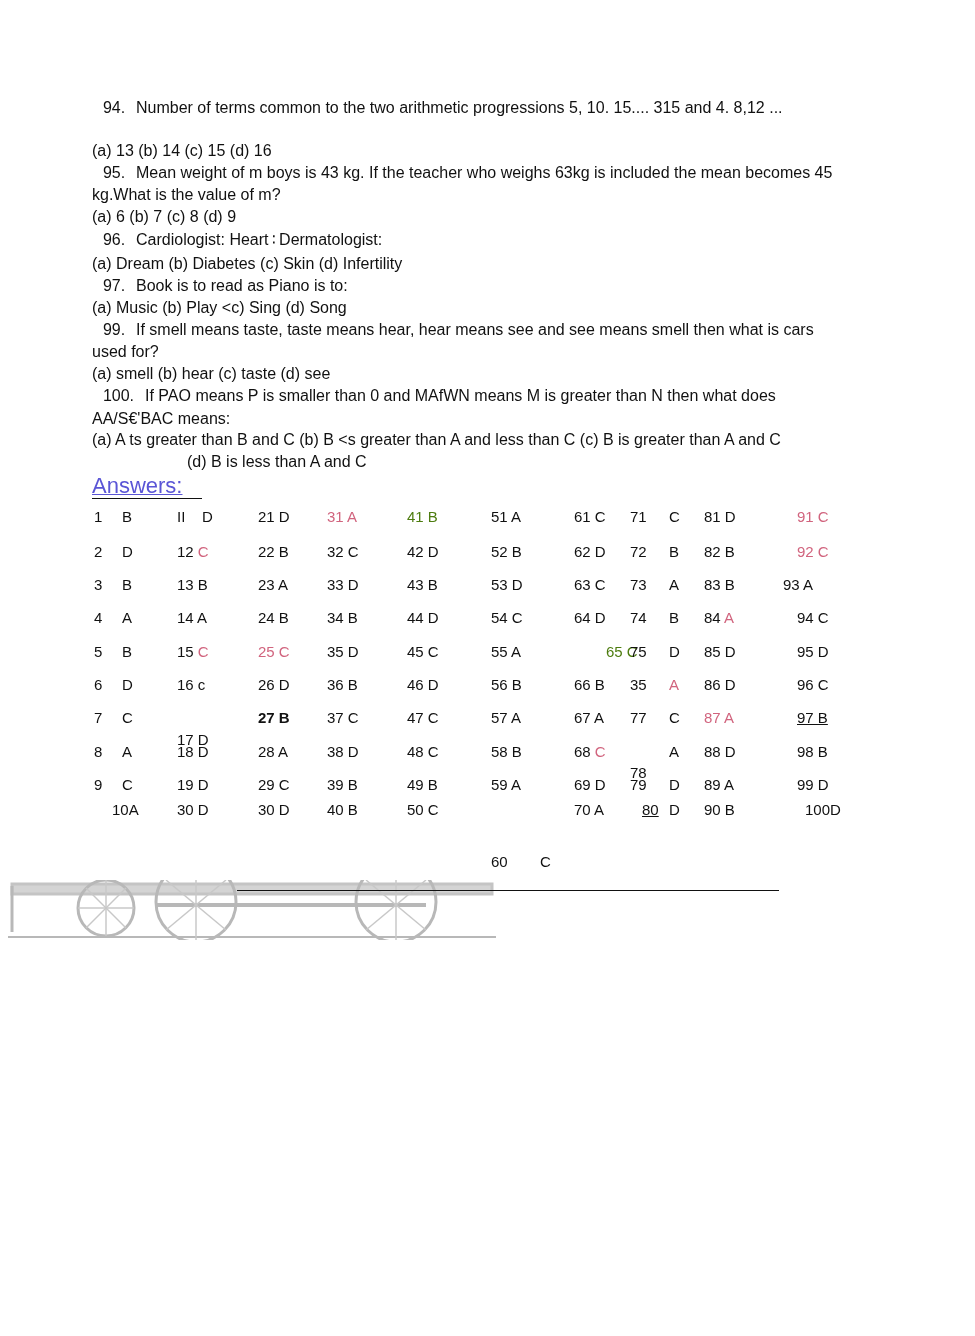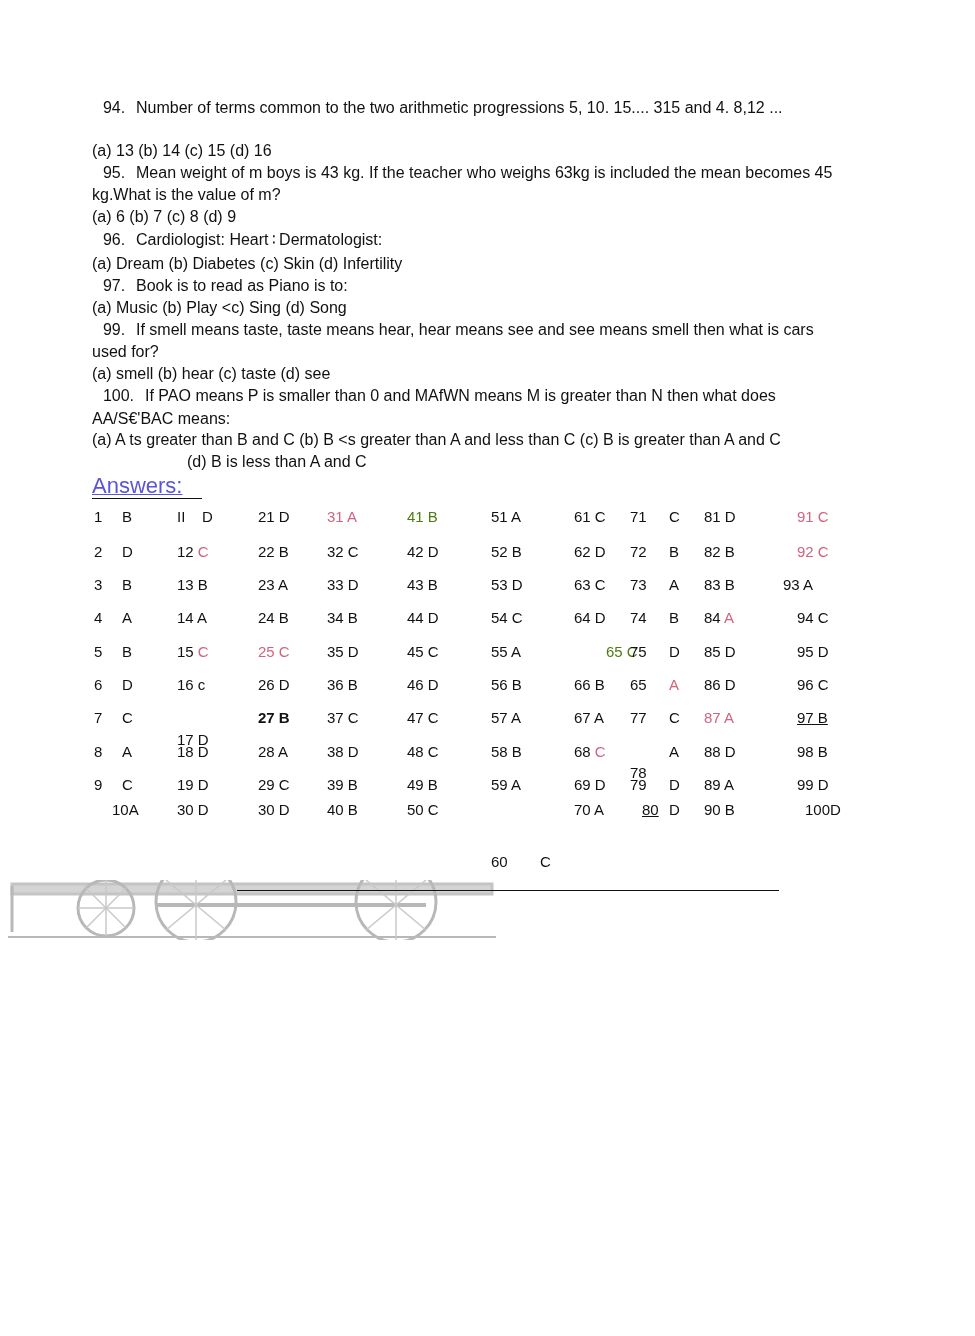--- a/index.html
+++ b/index.html
@@ -133,21 +133,21 @@
     <div class="cell" style="left: 630px; top: 508px;">71</div>
     <div class="cell" style="left: 669px; top: 508px;">C</div>
     <div class="cell" style="left: 630px; top: 543px;">72</div>
     <div class="cell" style="left: 669px; top: 543px;">B</div>
     <div class="cell" style="left: 630px; top: 576px;">73</div>
     <div class="cell" style="left: 669px; top: 576px;">A</div>
     <div class="cell" style="left: 630px; top: 609px;">74</div>
     <div class="cell" style="left: 669px; top: 609px;">B</div>
     <div class="cell" style="left: 630px; top: 643px;">75</div>
     <div class="cell" style="left: 669px; top: 643px;">D</div>
-    <div class="cell" style="left: 630px; top: 676px;">65</div>
+    <div class="cell" style="left: 630px; top: 676px;">35</div>
     <div class="cell pink" style="left: 669px; top: 676px;">A</div>
     <div class="cell" style="left: 630px; top: 709px;">77</div>
     <div class="cell" style="left: 669px; top: 709px;">C</div>
     <div class="cell" style="left: 630px; top: 743px; margin-top: 21px;">78</div>
     <div class="cell" style="left: 669px; top: 743px;">A</div>
     <div class="cell" style="left: 630px; top: 776px;">79</div>
     <div class="cell" style="left: 669px; top: 776px;">D</div>
     <div class="cell" style="left: 642px; top: 801px; text-decoration: underline;">80</div>
     <div class="cell" style="left: 669px; top: 801px;">D</div>
     <div class="cell" style="left: 704px; top: 508px;">81 D</div>

